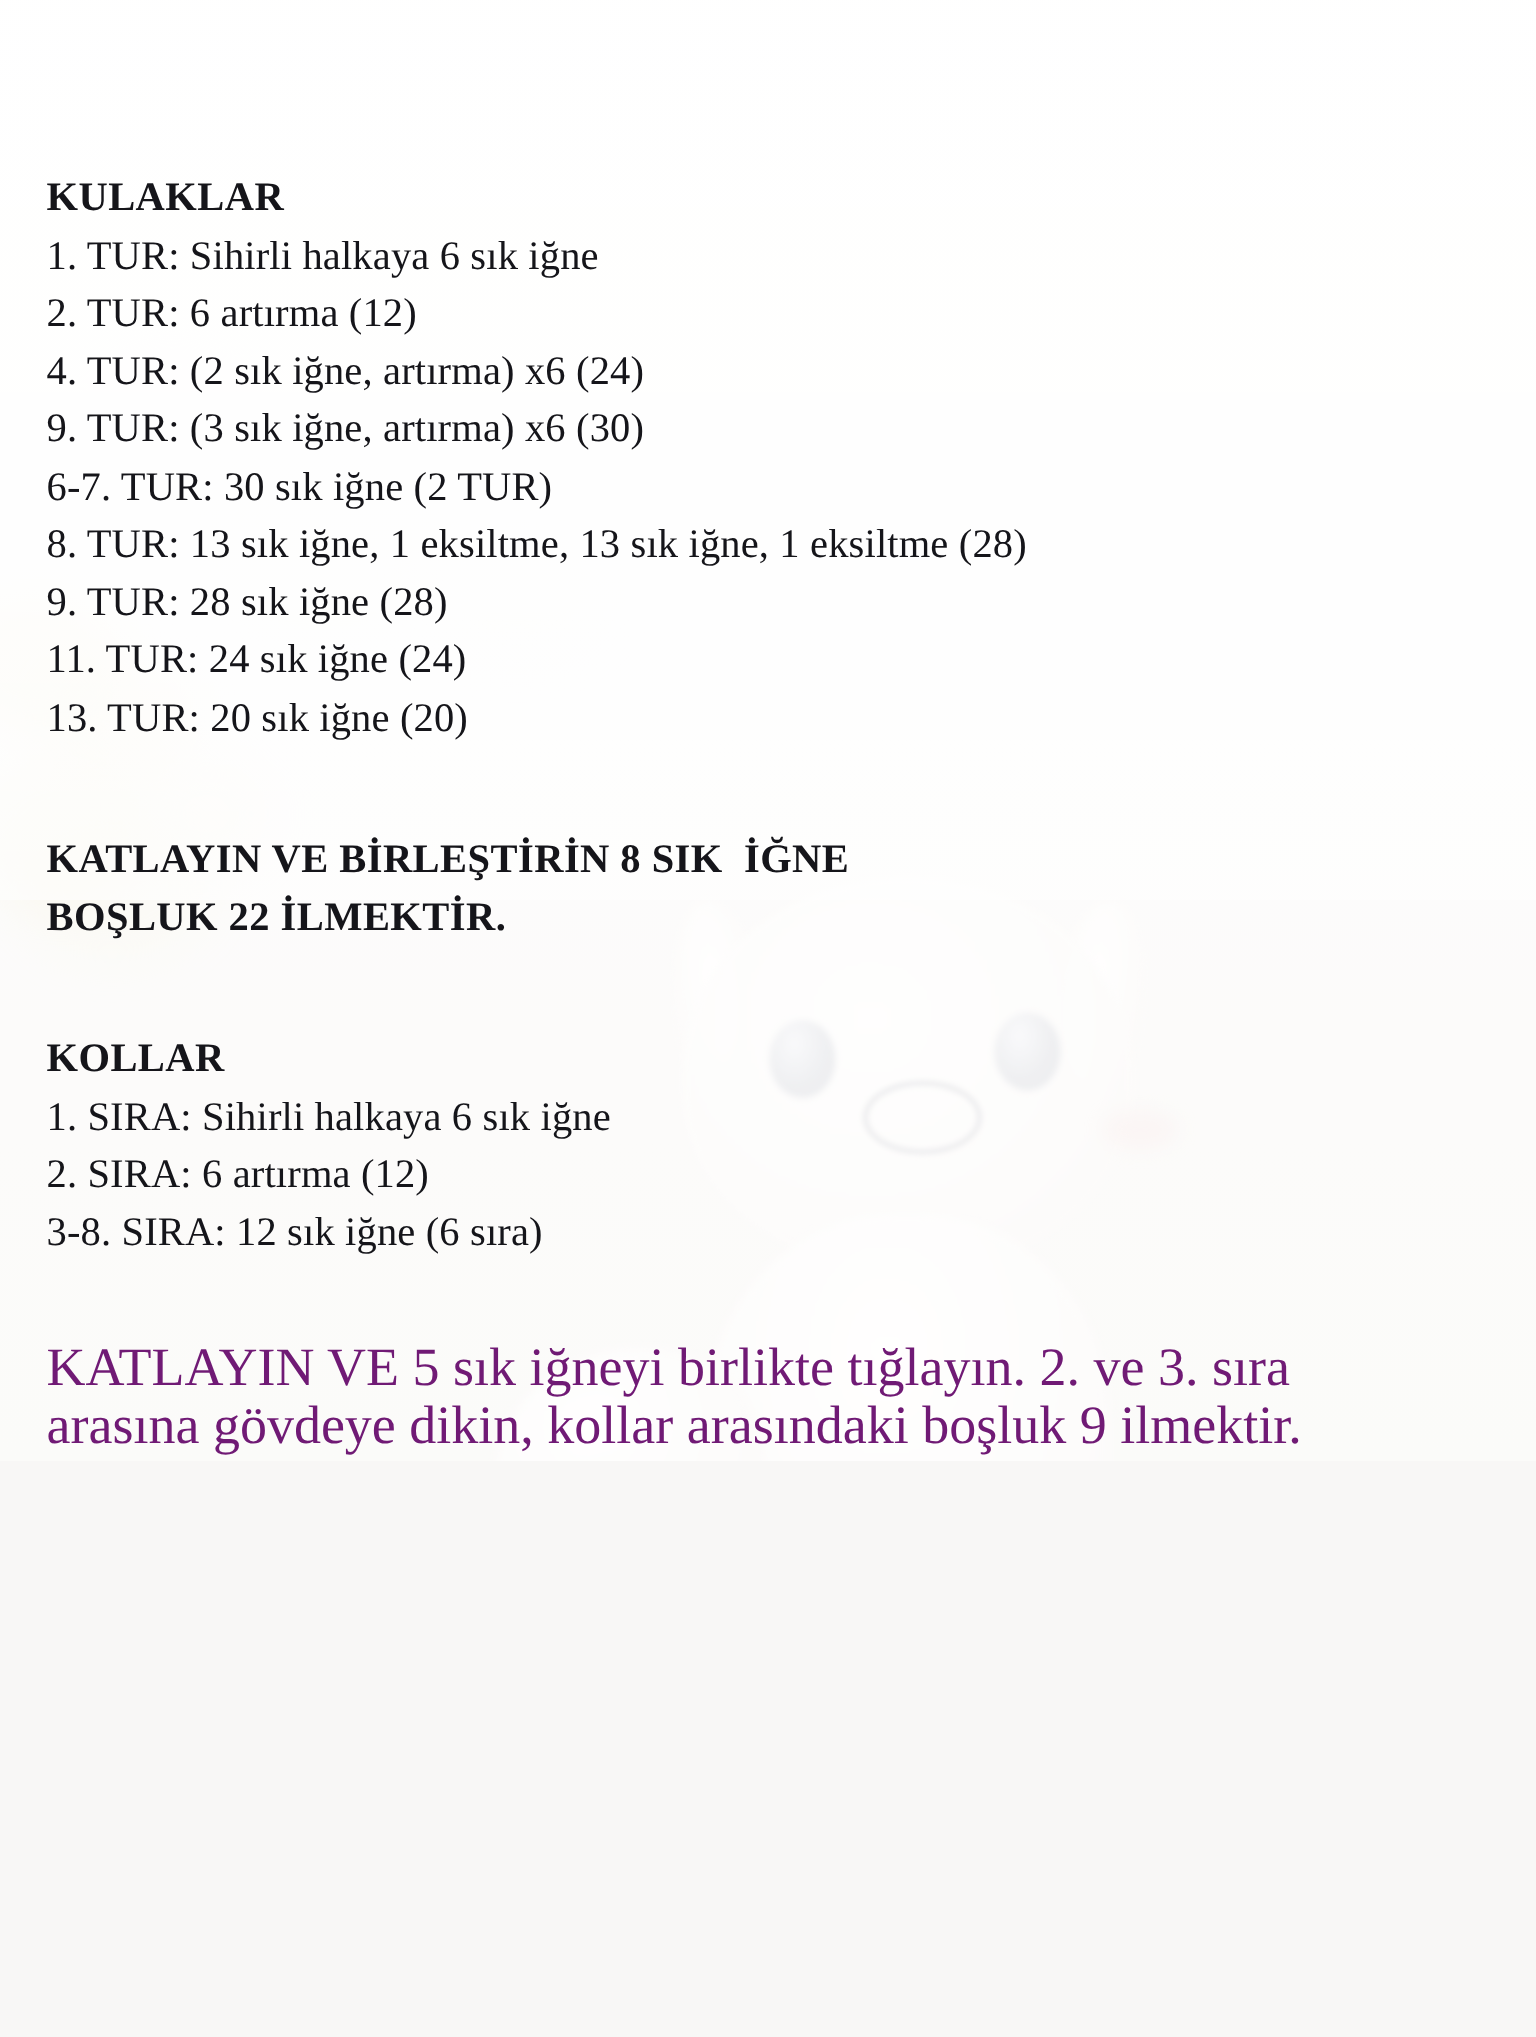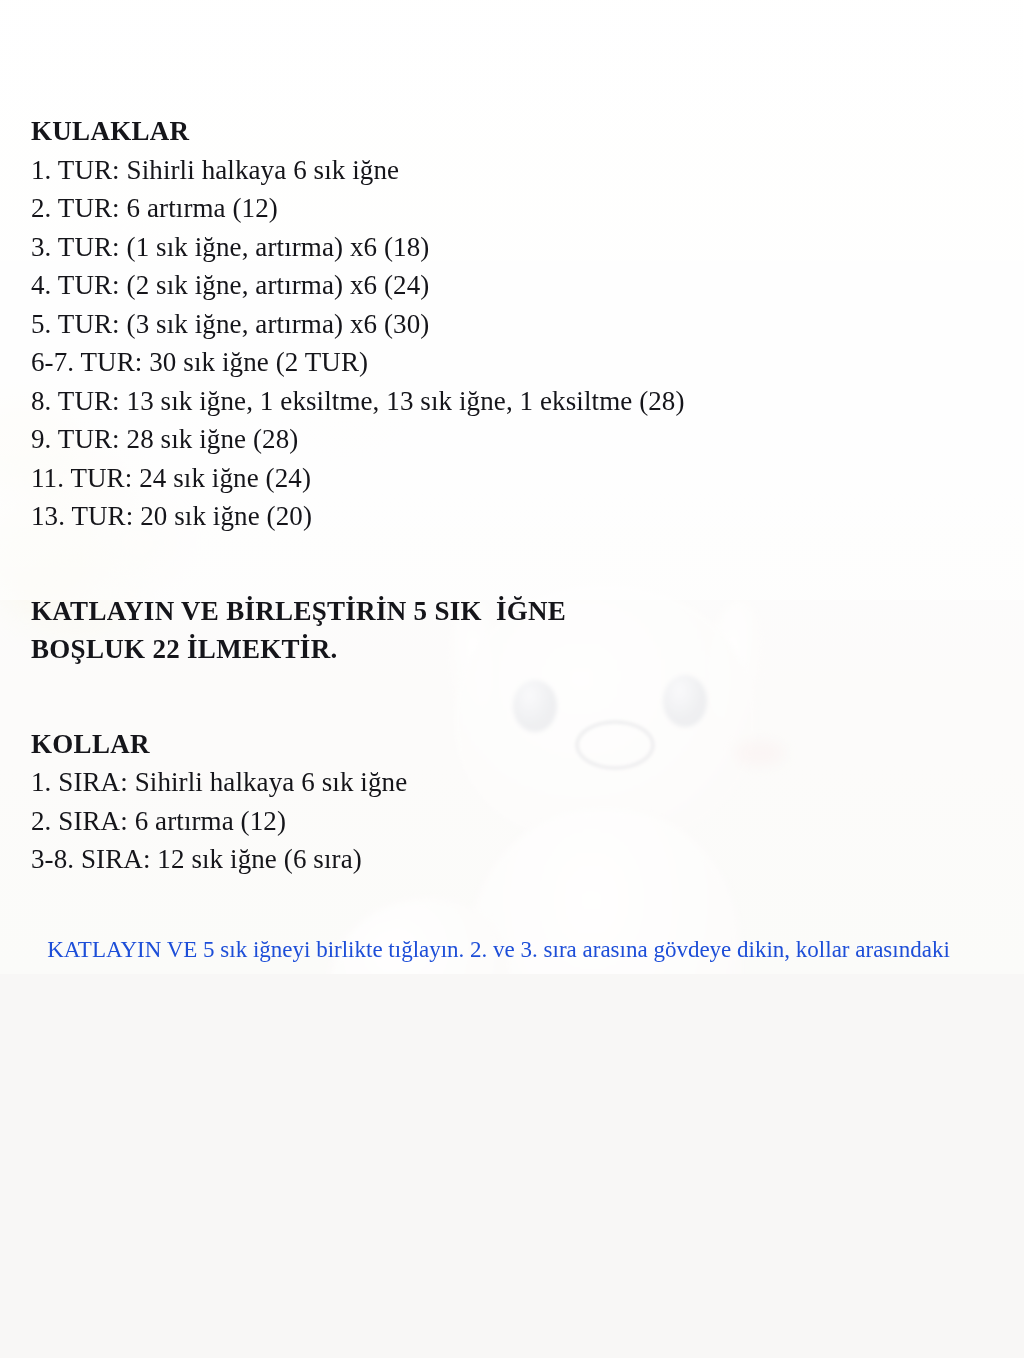--- a/index.html
+++ b/index.html
@@ -146,25 +146,24 @@
     white-space: pre;
   }
   .line.heading {
     font-weight: 700;
     letter-spacing: 0.3px;
   }
   .gap-lg { height: 56px; }
   .gap-md { height: 52px; }
 
   .para {
-    font-size: 23px;
+    font-size: 36px;
     line-height: 38.5px;
-    color: #1d4ed8;
+    color: #701a75;
     max-width: 935px;
-    text-align: center;
   }
 
   
   .watermark {
     position: absolute;
     left: 568px;
     top: 1168px;
     width: 406px;
     height: 175px;
   }
@@ -231,32 +230,31 @@
     <div class="table-edge"></div>
     <div class="whiteout"></div>
     <div class="whiteout-top"></div>
   </div>
 
   <div class="content">
 
     <div class="line heading">KULAKLAR</div>
     <div class="line">1. TUR: Sihirli halkaya 6 sık iğne</div>
     <div class="line">2. TUR: 6 artırma (12)</div>
-    <div class="line">3. TUR: (1 sık iğne, artırma) x6 (18)</div>
     <div class="line">4. TUR: (2 sık iğne, artırma) x6 (24)</div>
-    <div class="line">5. TUR: (3 sık iğne, artırma) x6 (30)</div>
+    <div class="line">9. TUR: (3 sık iğne, artırma) x6 (30)</div>
     <div class="line">6-7. TUR: 30 sık iğne (2 TUR)</div>
     <div class="line">8. TUR: 13 sık iğne, 1 eksiltme, 13 sık iğne, 1 eksiltme (28)</div>
     <div class="line">9. TUR: 28 sık iğne (28)</div>
     <div class="line">11. TUR: 24 sık iğne (24)</div>
     <div class="line">13. TUR: 20 sık iğne (20)</div>
 
     <div class="gap-lg"></div>
 
-    <div class="line heading">KATLAYIN VE BİRLEŞTİRİN 5 SIK  İĞNE</div>
+    <div class="line heading">KATLAYIN VE BİRLEŞTİRİN 8 SIK  İĞNE</div>
     <div class="line heading">BOŞLUK 22 İLMEKTİR.</div>
 
     <div class="gap-lg"></div>
 
     <div class="line heading">KOLLAR</div>
     <div class="line">1. SIRA: Sihirli halkaya 6 sık iğne</div>
     <div class="line">2. SIRA: 6 artırma (12)</div>
     <div class="line">3-8. SIRA: 12 sık iğne (6 sıra)</div>
 
     <div class="gap-md"></div>

